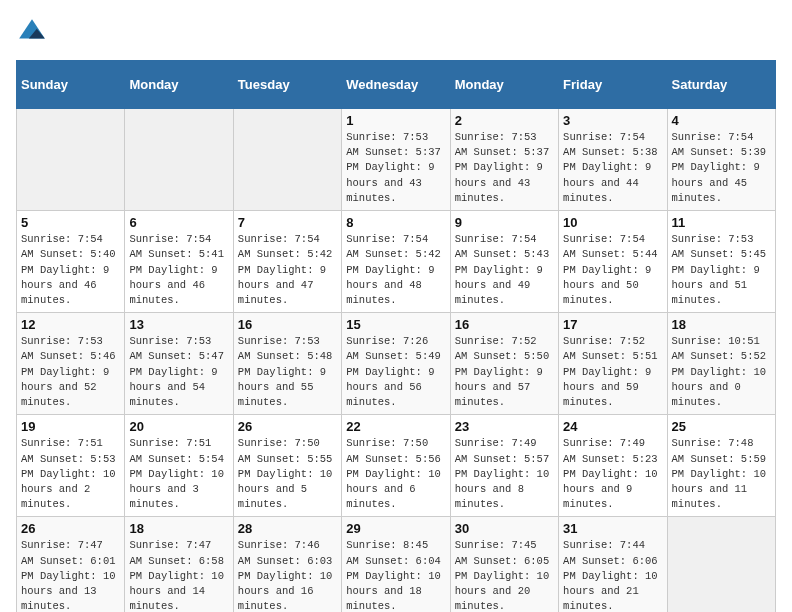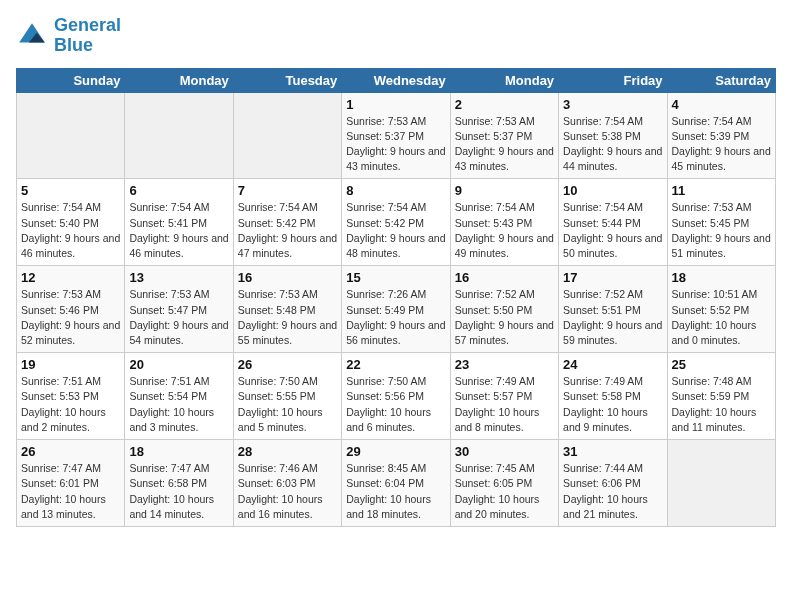--- a/index.html
+++ b/index.html
@@ -48,22 +48,22 @@
       font-weight: normal;
     }
     table {
       width: 100%;
       border-collapse: collapse;
       font-size: 11px;
     }
     thead tr th {
       background-color: #2e6da4;
       color: #fff;
-      padding: 4px 4px;
-      text-align: right;
+      padding: 16px 4px;
+      text-align: left;
       font-size: 13px;
       font-weight: bold;
       border: 1px solid #2e6da4;
     }
     tbody tr td {
       border: 1px solid #ccc;
       padding: 4px 4px;
       vertical-align: top;
       background: #fff;
       min-height: 70px;
@@ -76,38 +76,35 @@
       font-weight: bold;
       font-size: 13px;
       color: #111;
       display: block;
       margin-bottom: 2px;
     }
     .day-info {
       color: #333;
       font-size: 10.5px;
       line-height: 1.45;
+      font-family: Liberation Mono, monospace;
     }
     .empty-cell {
       background: #f0f0f0 !important;
     }
   </style>
 </head>
 <body>
 
 <div class="header">
   <div class="logo">
     <svg class="logo-icon" viewBox="0 0 40 40">
       <polygon points="20,4 36,28 4,28" fill="#2980b9"></polygon>
       <polygon points="26,16 36,28 16,28" fill="#1a3a5c"></polygon>
     </svg>
-    <div class="logo-text">
-      <div><span>General</span></div>
-      <div style="color:#2980b9">Blue</div>
-    </div>
   </div>
   <div class="title-block">
     <h1></h1>
     <h2></h2>
   </div>
 </div>
 
 <table>
   <thead>
     <tr>
@@ -288,21 +285,21 @@
         <td>
           <span class="day-num">23</span>
           <div class="day-info">Sunrise: 7:49 AM
 Sunset: 5:57 PM
 Daylight: 10 hours
 and 8 minutes.</div>
         </td>
         <td>
           <span class="day-num">24</span>
           <div class="day-info">Sunrise: 7:49 AM
-Sunset: 5:58 PM
+Sunset: 5:23 PM
 Daylight: 10 hours
 and 9 minutes.</div>
         </td>
         <td>
           <span class="day-num">25</span>
           <div class="day-info">Sunrise: 7:48 AM
 Sunset: 5:59 PM
 Daylight: 10 hours
 and 11 minutes.</div>
         </td>

